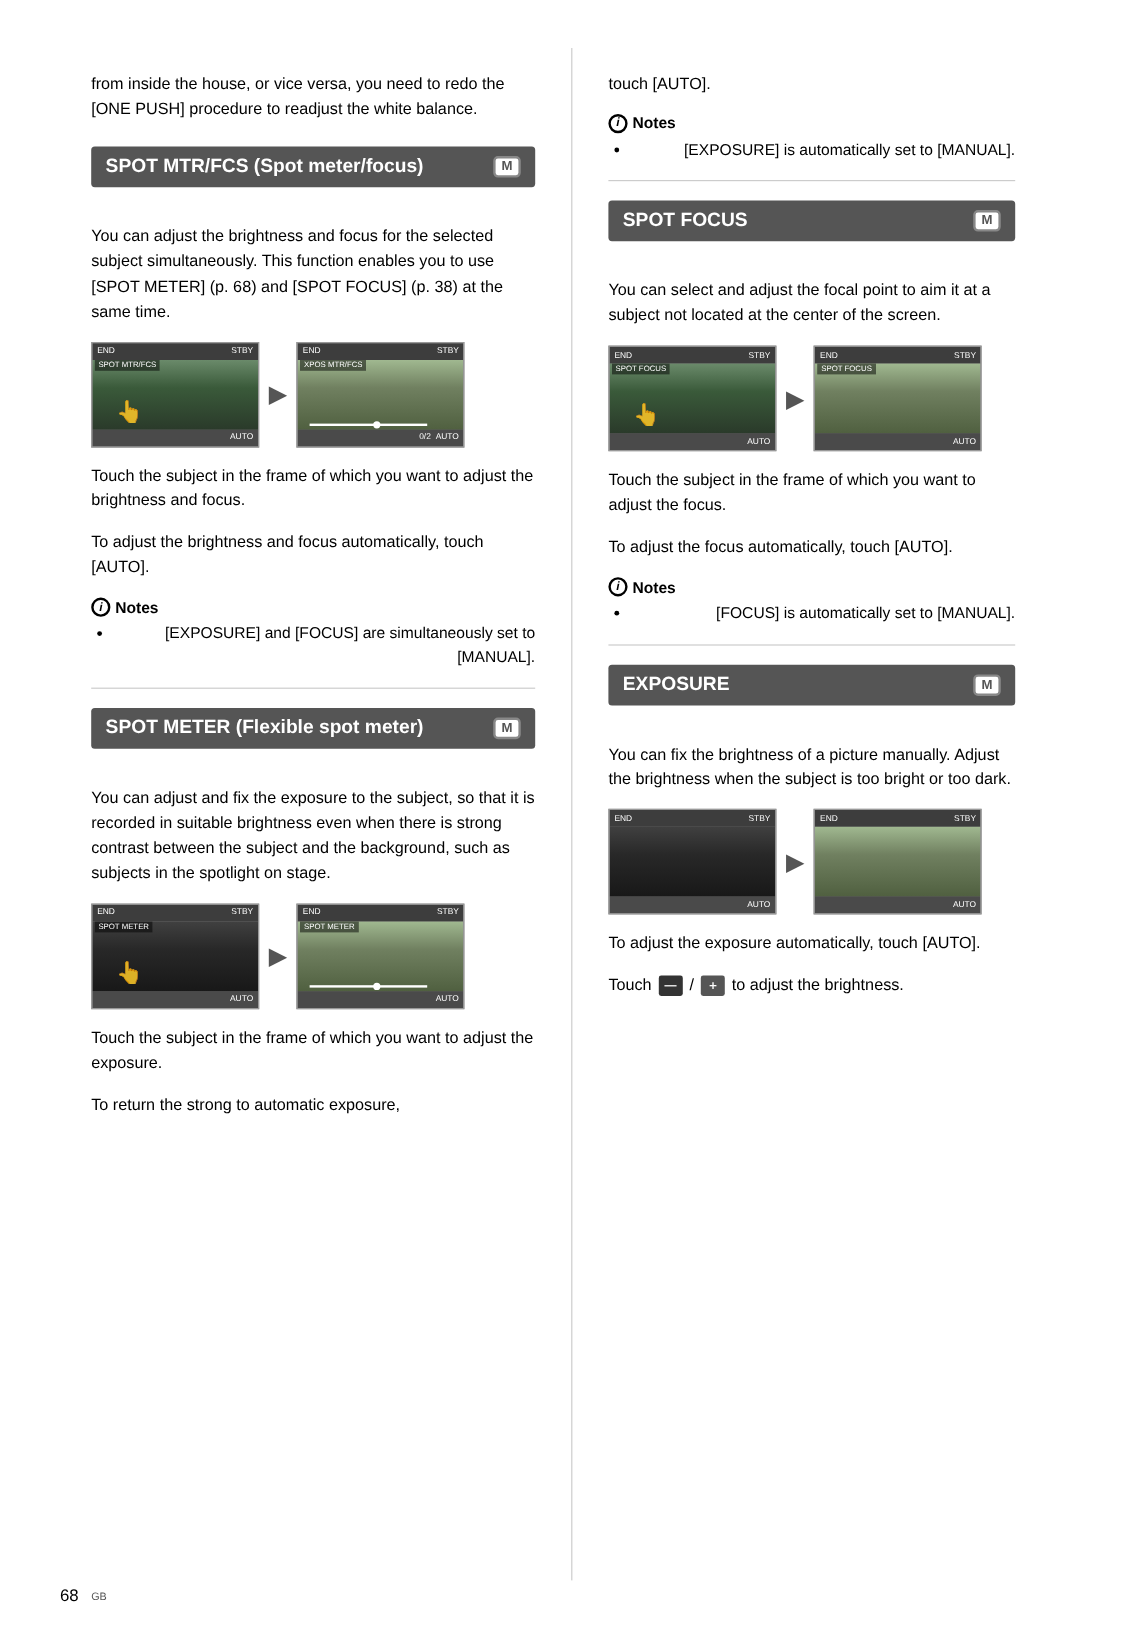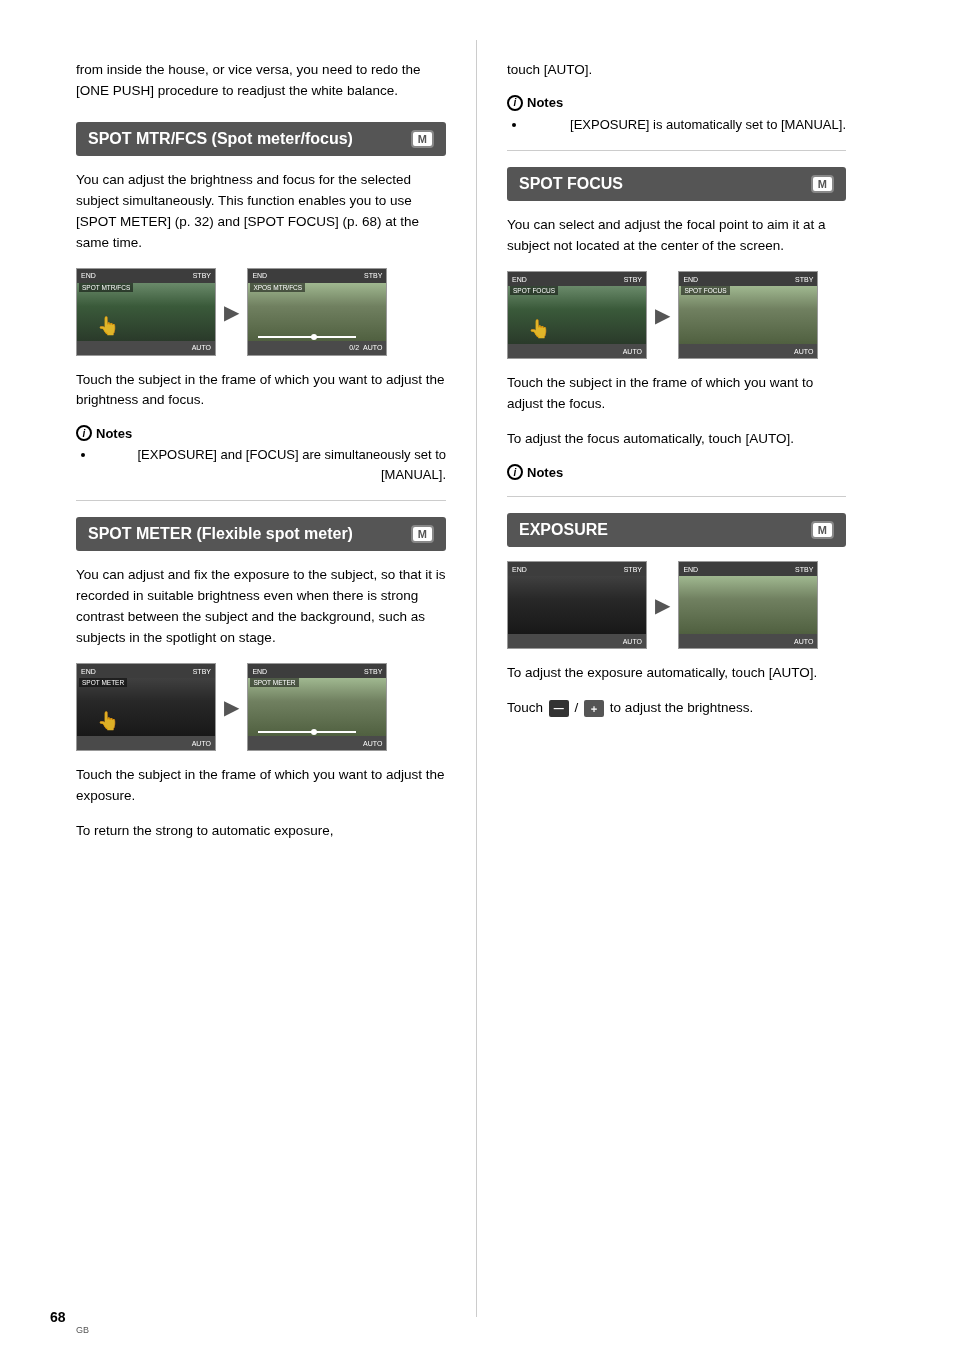--- a/index.html
+++ b/index.html
@@ -36,21 +36,21 @@
     }
     .section-header {
       background: #555;
       color: #fff;
       padding: 8px 12px;
       font-size: 16px;
       font-weight: bold;
       display: flex;
       align-items: flex-end;
       justify-content: space-between;
-      margin-bottom: 14px;
+      margin-bottom: 31px;
       border-radius: 3px;
     }
     .section-header .m-badge {
       background: #fff;
       color: #555;
       border: 2px solid #888;
       border-radius: 4px;
       font-size: 11px;
       font-weight: bold;
       padding: 1px 5px;
@@ -196,24 +196,24 @@
       margin-left: 8px;
       margin-bottom: 4px;
     }
     .divider {
       border: none;
       border-top: 1px solid #ccc;
       margin: 16px 0;
     }
     .page-number {
       position: absolute;
-      bottom: 32px;
+      bottom: 20px;
       left: 50px;
       font-size: 14px;
-      font-weight: bold;
+      font-weight: normal;
     }
     .gb-label {
       position: absolute;
       bottom: 22px;
       left: 60px;
       font-size: 9px;
       color: #555;
       padding-left: 16px;
     }
     .inline-btn {
@@ -241,21 +241,21 @@
 
   <div class="left-col">
 
     <p class="intro-text">from inside the house, or vice versa, you need to redo the [ONE PUSH] procedure to readjust the white balance.</p>
 
     <div class="section-header">
       <span>SPOT MTR/FCS (Spot meter/focus)</span>
       <span class="m-badge">M</span>
     </div>
 
-    <p class="section-body">You can adjust the brightness and focus for the selected subject simultaneously. This function enables you to use [SPOT METER] (p. 32) and [SPOT FOCUS] (p. 68) at the same time.</p>
+    <p class="section-body">You can adjust the brightness and focus for the selected subject simultaneously. This function enables you to use [SPOT METER] (p. 68) and [SPOT FOCUS] (p. 38) at the same time.</p>
 
     <div class="image-row">
       <div class="cam-image">
         <div class="ui-bar">
           <span>END</span>
             <span>STBY</span>
         </div>
         <div class="scene-bg"></div>
         <div class="label-box">SPOT MTR/FCS</div>
         <div class="touch-finger">👆</div>
@@ -278,20 +278,21 @@
         <div class="ui-bottom">
             <span>0/2</span>
             <span style="margin-left:4px">AUTO</span>
           </div>
       </div>
     </div>
 
     <p class="section-body">
       <span>Touch the subject in the frame of which you want to adjust the brightness and focus.</span>
     </p>
+    <p class="section-body">To adjust the brightness and focus automatically, touch [AUTO].</p>
 
     <div class="notes-section">
       <div class="notes-title">
         <div class="notes-icon">i</div>
         <span>Notes</span>
       </div>
       <ul class="notes-list">
         <li>[EXPOSURE] and [FOCUS] are simultaneously set to [MANUAL].</li>
       </ul>
     </div>
@@ -390,29 +391,33 @@
     </div>
 
     <p class="section-body">Touch the subject in the frame of which you want to adjust the focus.</p>
     <p class="section-body">To adjust the focus automatically, touch [AUTO].</p>
 
     <div class="notes-section">
       <div class="notes-title">
         <div class="notes-icon">i</div>
         <span>Notes</span>
       </div>
+      <ul class="notes-list">
+        <li>[FOCUS] is automatically set to [MANUAL].</li>
+      </ul>
     </div>
 
     <hr class="divider">
 
     <div class="section-header">
       <span>EXPOSURE</span>
       <span class="m-badge">M</span>
     </div>
 
+    <p class="section-body">You can fix the brightness of a picture manually. Adjust the brightness when the subject is too bright or too dark.</p>
 
     <div class="image-row">
       <div class="cam-image">
         <div class="ui-bar">
           <span>END</span>
             <span>STBY</span>
         </div>
         <div class="scene-bg-dark"></div>
         <div class="ui-bottom">
             <span>AUTO</span>

